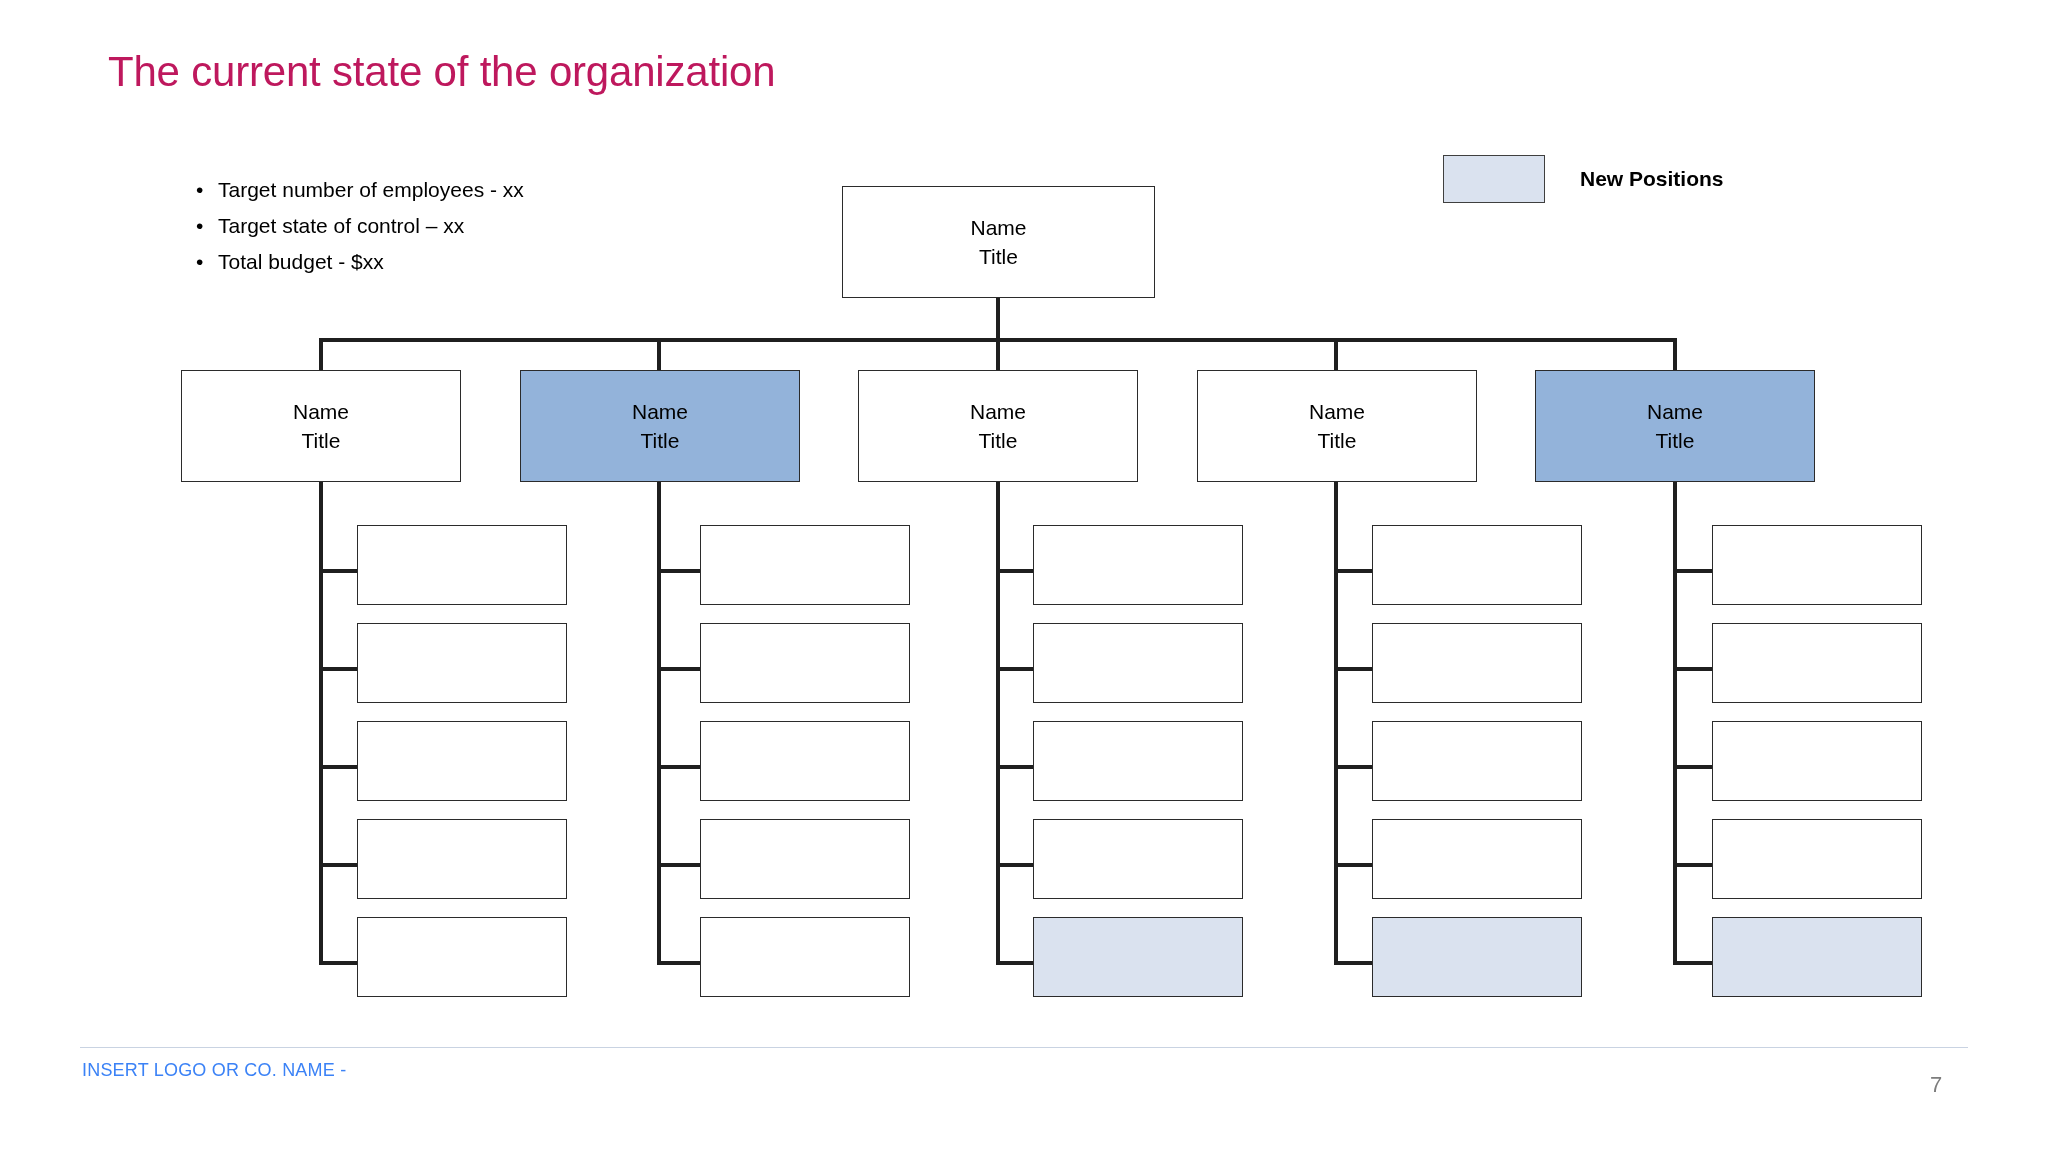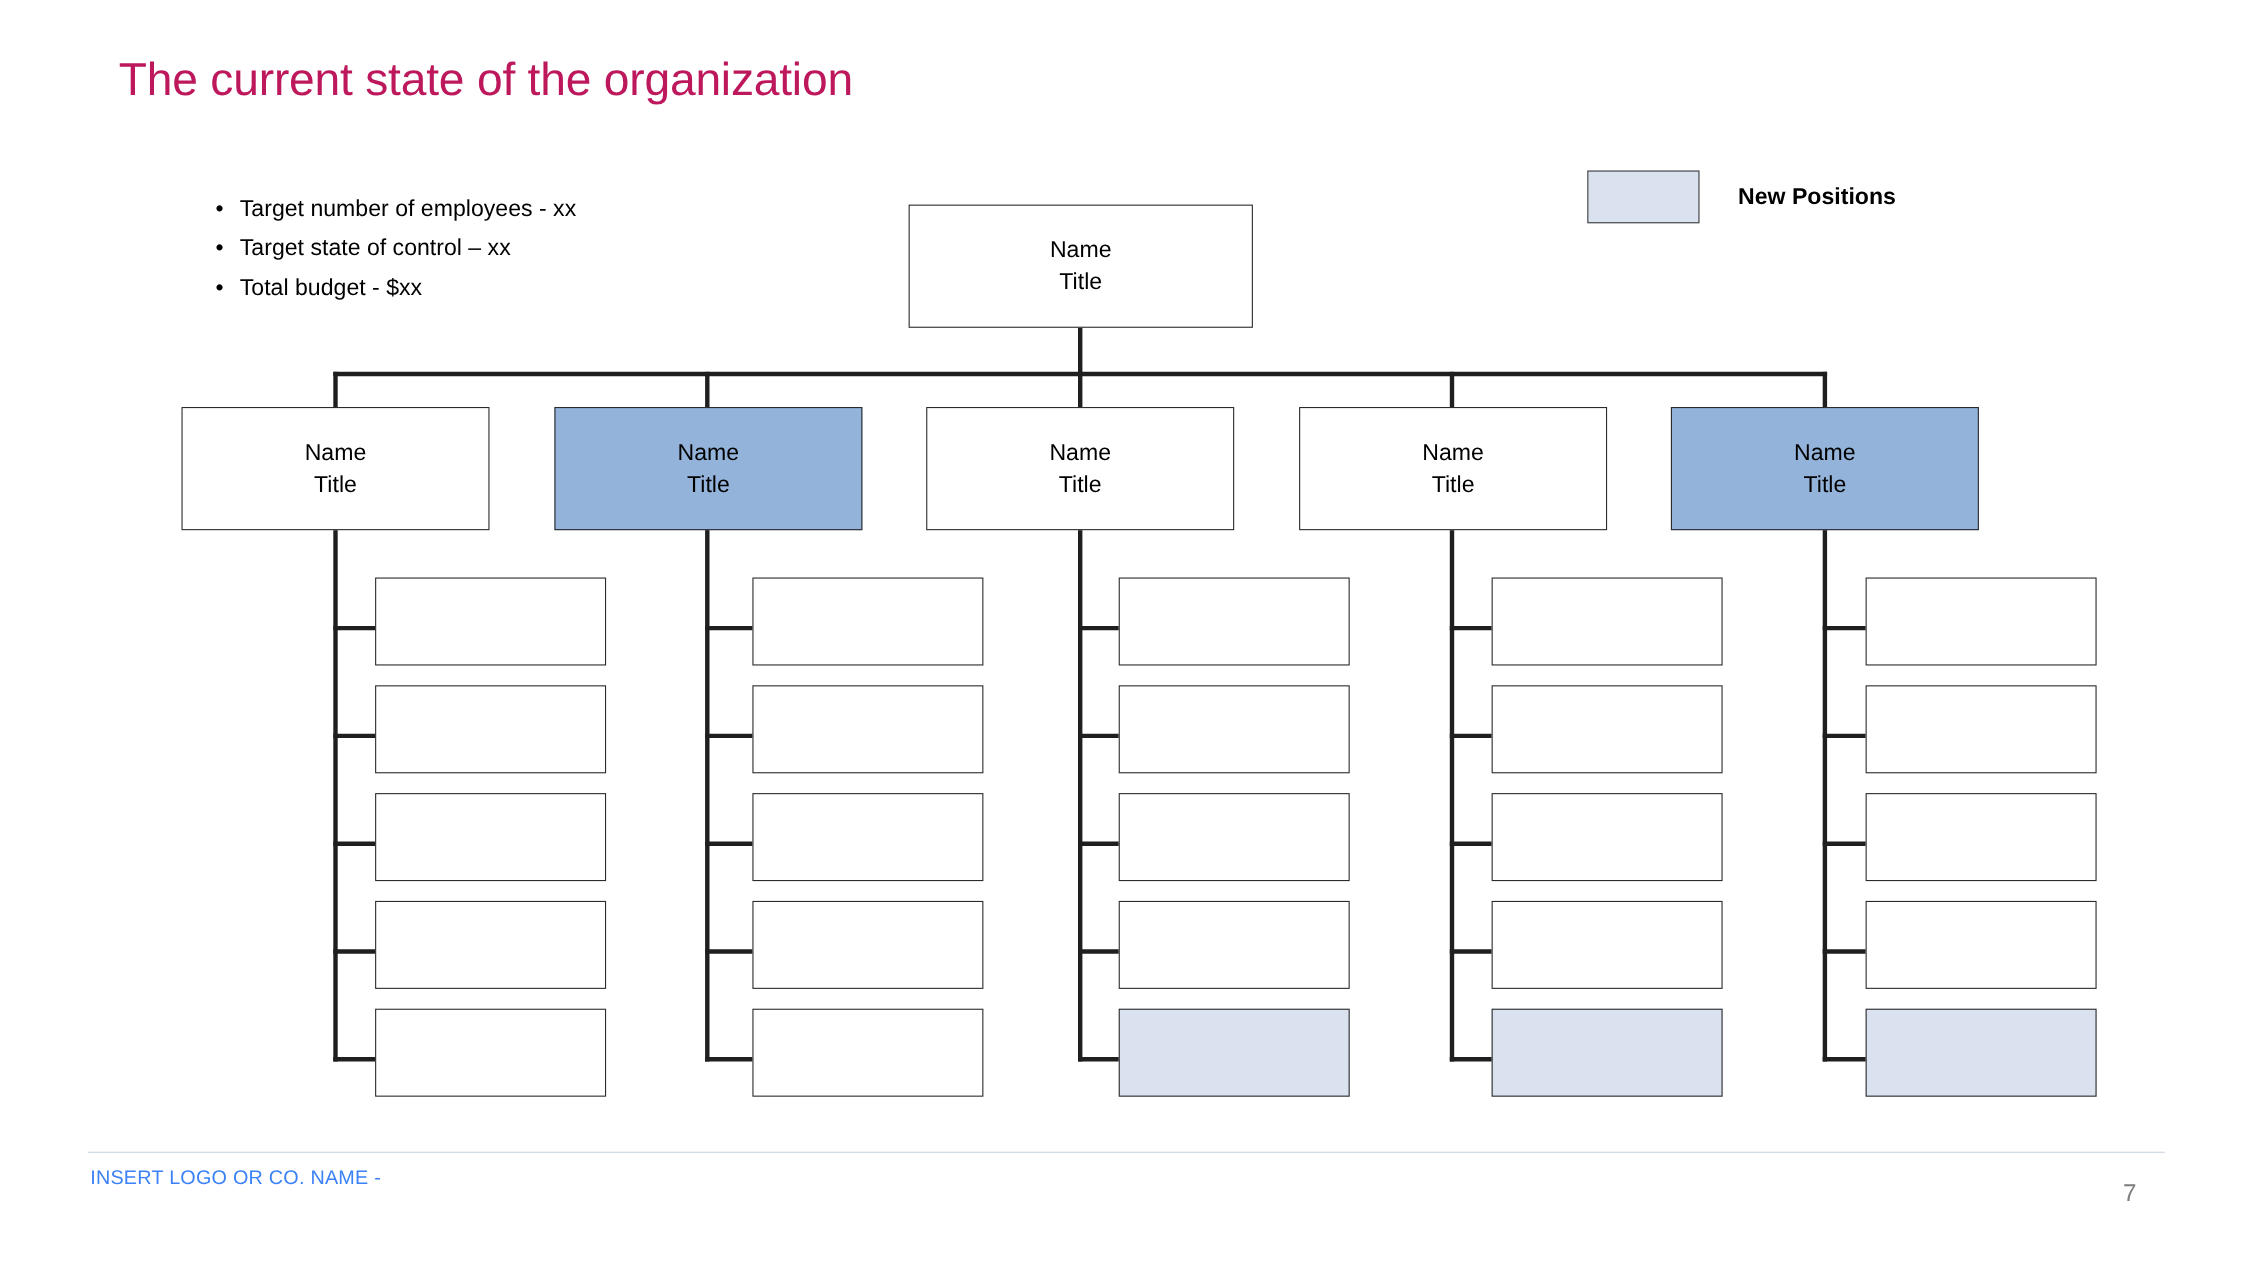--- a/index.html
+++ b/index.html
@@ -72,21 +72,21 @@
     margin-left: 35px;
     font-size: 21px;
     font-weight: bold;
     color: #000000;
     white-space: nowrap;
   }
 
   
   #org-chart {
     position: absolute;
-    left: 0;
+    left: 16px;
     top: 0;
     width: 1868px;
     height: 1152px;
   }
   #connector-layer {
     position: absolute;
     left: 0; top: 0;
     width: 2048px; height: 1152px;
     pointer-events: none;
   }

